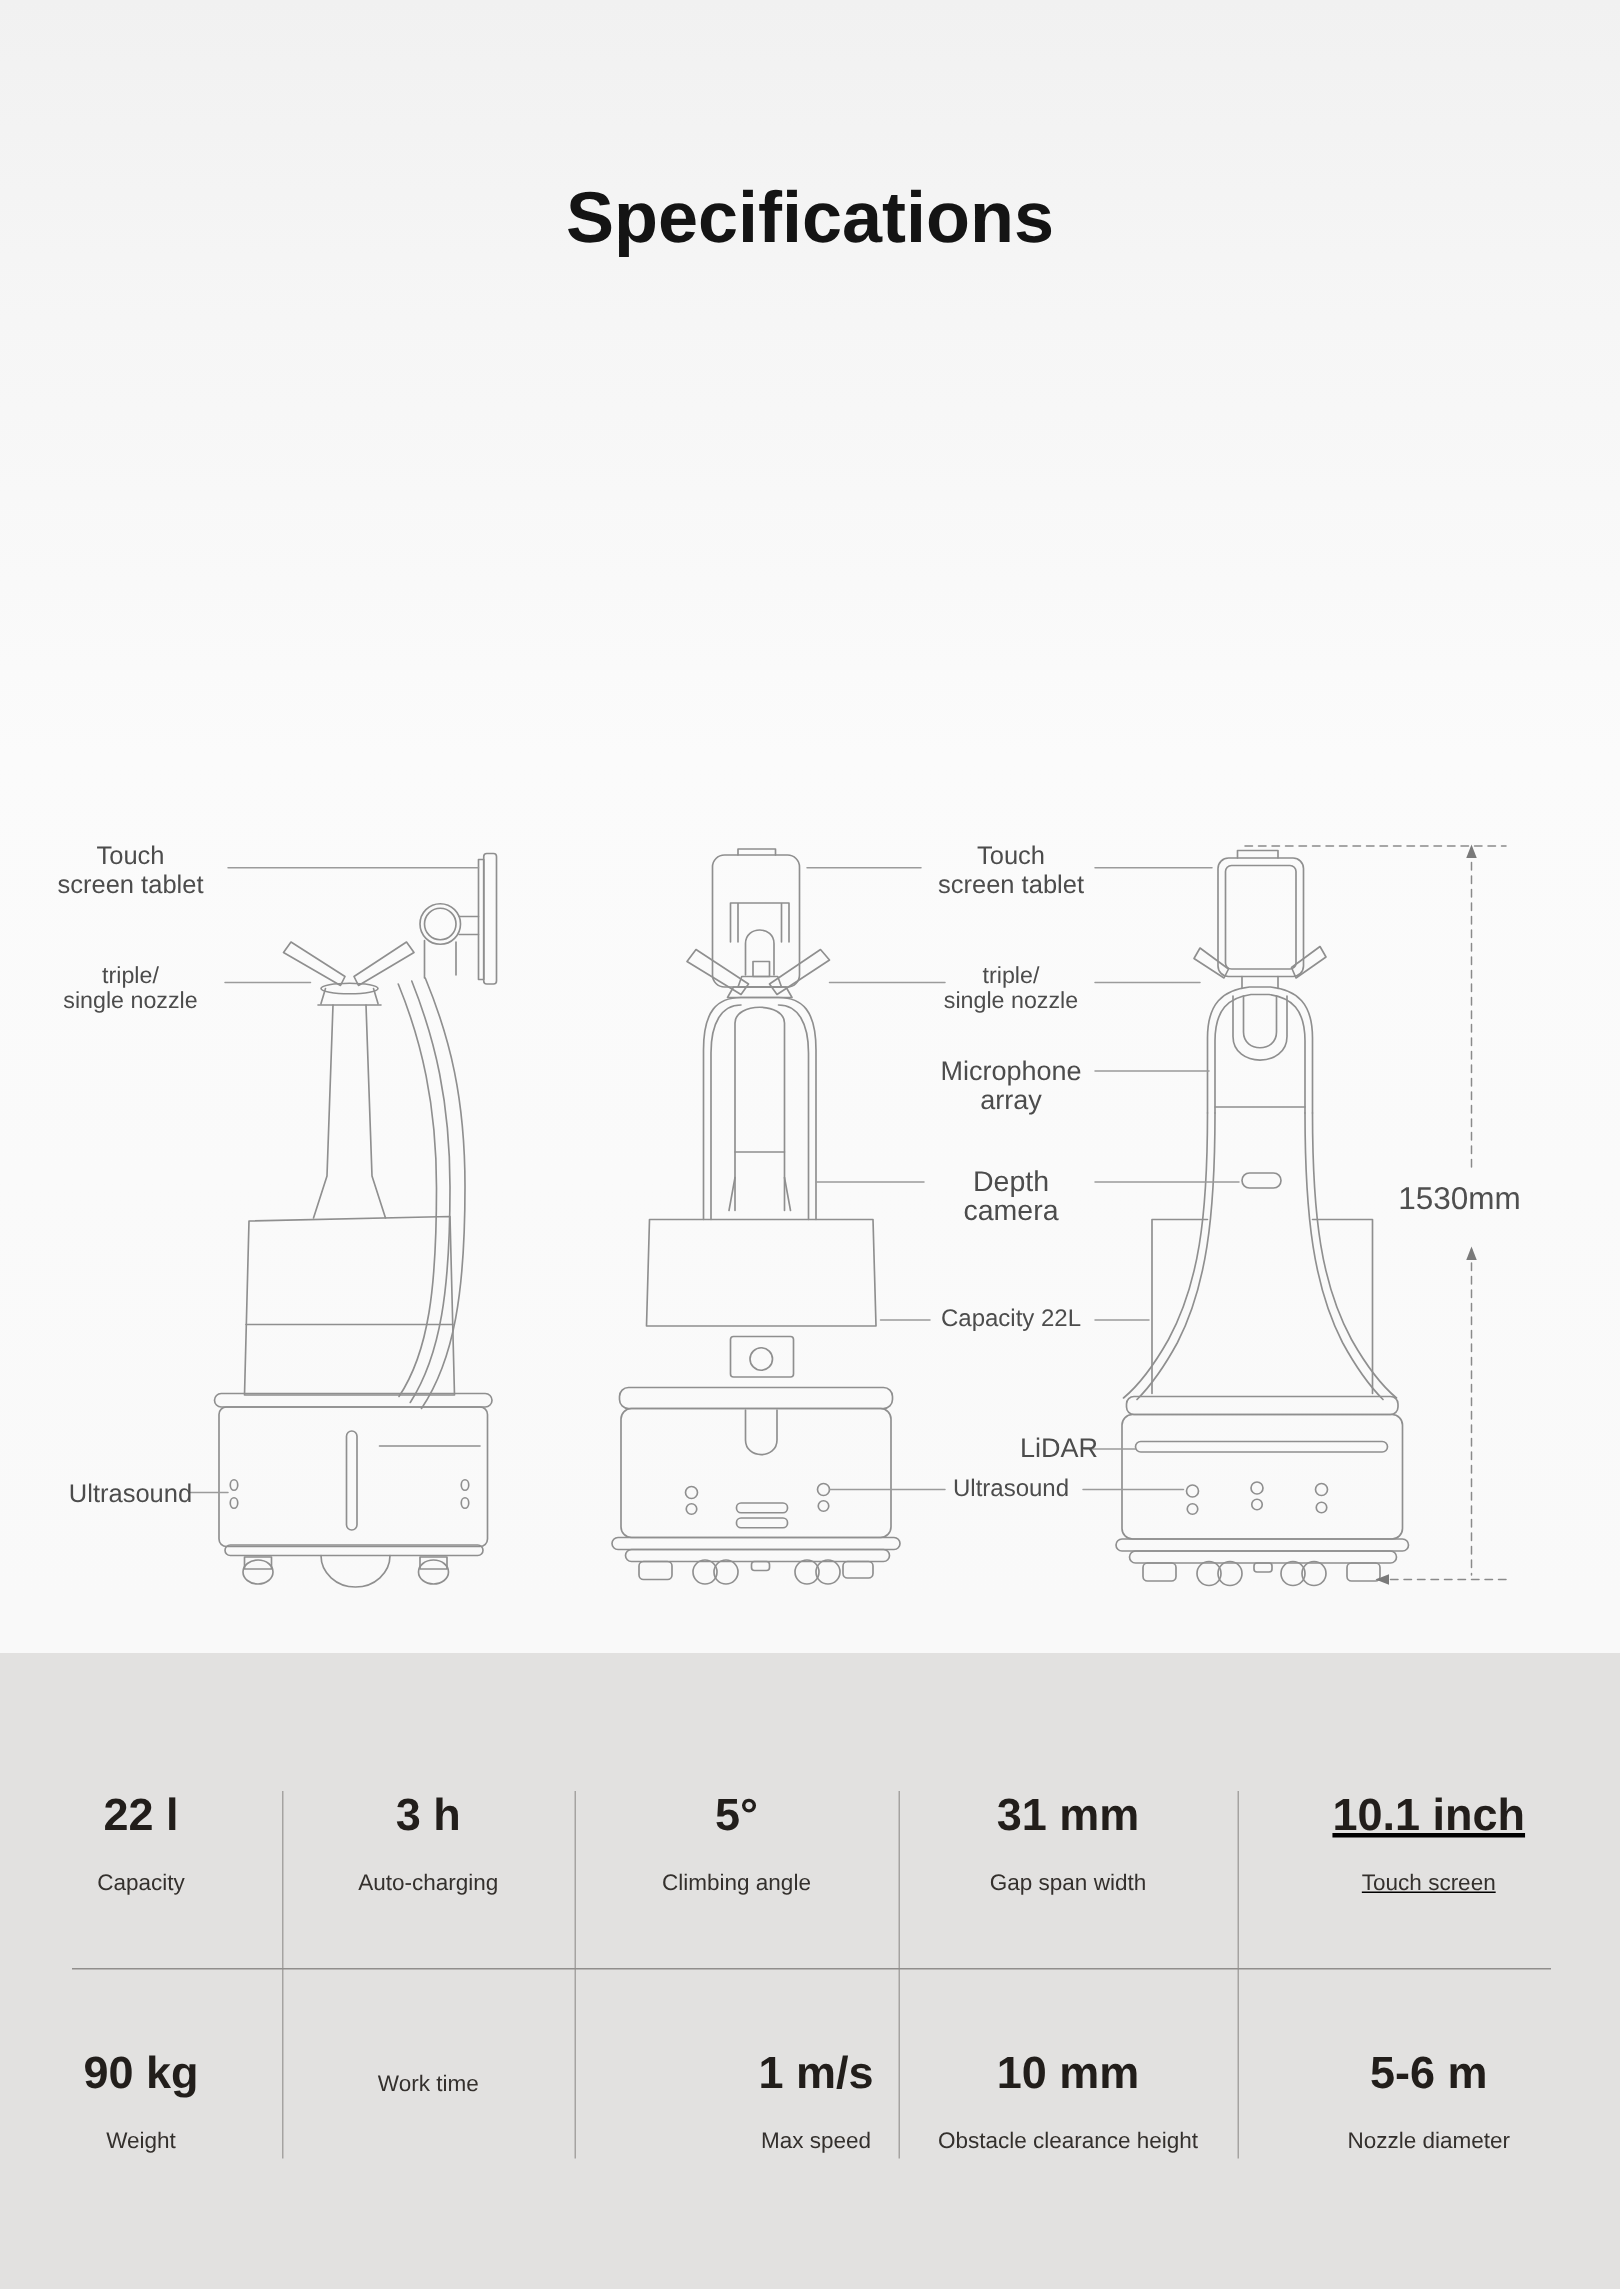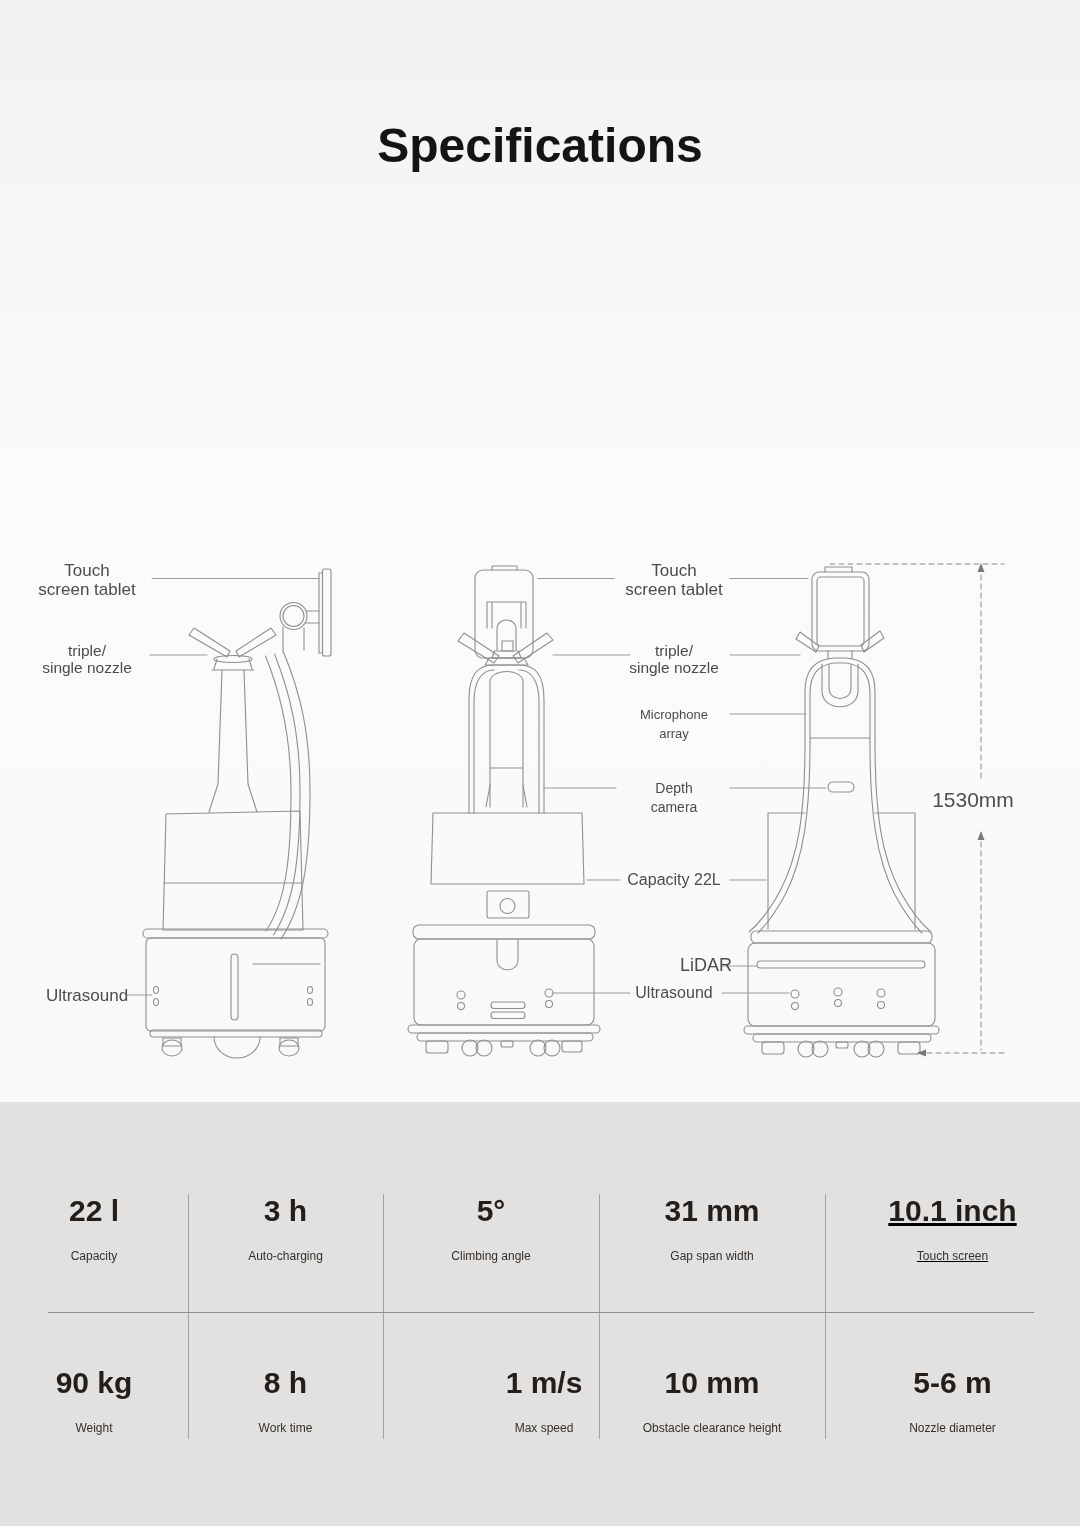--- a/index.html
+++ b/index.html
@@ -10,21 +10,21 @@
          font-size:48px;font-weight:700;color:#141414;}
   .intro{position:absolute;top:227px;left:64px;width:952px;margin:0;
          font-size:35px;line-height:51.6px;color:#565759;text-align:justify;}
   .art{position:absolute;left:0;top:0;width:1080px;height:1526px;pointer-events:none;}
   .dlabel{position:absolute;color:#4c4c4c;text-align:center;white-space:pre-line;}
   .panel{position:absolute;left:0;top:1102px;width:1080px;height:468px;background:#e2e1e0;}
   .vdiv{position:absolute;top:92px;width:1px;height:245px;background:#a5a3a1;}
   .hrule{position:absolute;left:48px;top:210px;width:986px;height:1px;background:#908e8c;}
   .cell{position:absolute;text-align:center;}
   .cell .val{font-size:30px;font-weight:bold;color:#221e1b;line-height:38px;}
-  .cell .lab{font-size:12px;color:#34302d;margin-top:16px;line-height:20px;}
+  .cell .lab{font-size:15px;color:#34302d;margin-top:16px;line-height:20px;}
 </style>
 </head>
 <body>
 
 <div class="page">
 
   <h1 class="title">Specifications</h1>
 
 
   <svg class="art" viewBox="0 0 1080 1526">
@@ -175,23 +175,23 @@
   <div class="dlabel" style="left:32px;top:561px;width:110px;font-size:17px;line-height:19px;">Touch
 screen tablet</div>
   <div class="dlabel" style="left:32px;top:643px;width:110px;font-size:15.5px;line-height:16.5px;">triple/
 single nozzle</div>
   <div class="dlabel" style="left:32px;top:986px;width:110px;font-size:17px;line-height:19px;">Ultrasound</div>
 
   <div class="dlabel" style="left:612px;top:561px;width:124px;font-size:17px;line-height:19px;">Touch
 screen tablet</div>
   <div class="dlabel" style="left:612px;top:643px;width:124px;font-size:15.5px;line-height:16.5px;">triple/
 single nozzle</div>
-  <div class="dlabel" style="left:612px;top:705px;width:124px;font-size:13px;line-height:19px;">Microphone
+  <div class="dlabel" style="left:612px;top:705px;width:124px;font-size:18px;line-height:19px;">Microphone
 array</div>
-  <div class="dlabel" style="left:612px;top:779px;width:124px;font-size:14px;line-height:19px;">Depth
+  <div class="dlabel" style="left:612px;top:779px;width:124px;font-size:19px;line-height:19px;">Depth
 camera</div>
   <div class="dlabel" style="left:612px;top:871px;width:124px;font-size:16px;line-height:18px;">Capacity 22L</div>
   <div class="dlabel" style="left:644px;top:956px;width:124px;font-size:18px;line-height:19px;">LiDAR</div>
   <div class="dlabel" style="left:612px;top:984px;width:124px;font-size:16px;line-height:18px;">Ultrasound</div>
 
   <div class="dlabel" style="left:930px;top:788px;width:86px;font-size:21px;line-height:24px;color:#4f4f4f;">1530mm</div>
 
   <div class="panel">
     <div class="vdiv" style="left:188px;"></div>
     <div class="vdiv" style="left:383px;"></div>
@@ -218,21 +218,20 @@
     <div class="cell" style="left:825px;top:90px;width:255px;text-decoration:underline;">
       <div class="val">10.1 inch</div>
       <div class="lab">Touch screen</div>
     </div>
 
     <div class="cell" style="left:0;top:262px;width:188px;">
       <div class="val">90 kg</div>
       <div class="lab">Weight</div>
     </div>
     <div class="cell" style="left:188px;top:262px;width:195px;">
-      <div class="val">8 h</div>
       <div class="lab">Work time</div>
     </div>
     <div class="cell" style="left:400px;top:262px;width:216px;padding-left:36px;">
       <div class="val">1 m/s</div>
       <div class="lab">Max speed</div>
     </div>
     <div class="cell" style="left:599px;top:262px;width:226px;">
       <div class="val">10 mm</div>
       <div class="lab">Obstacle clearance height</div>
     </div>

